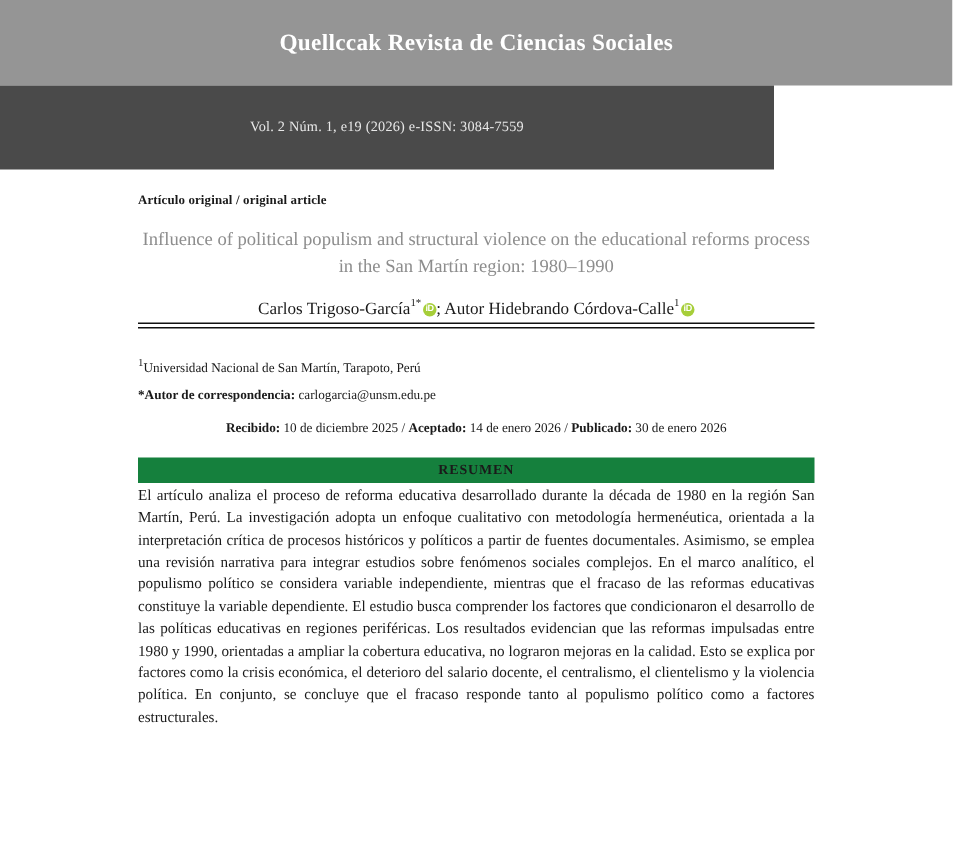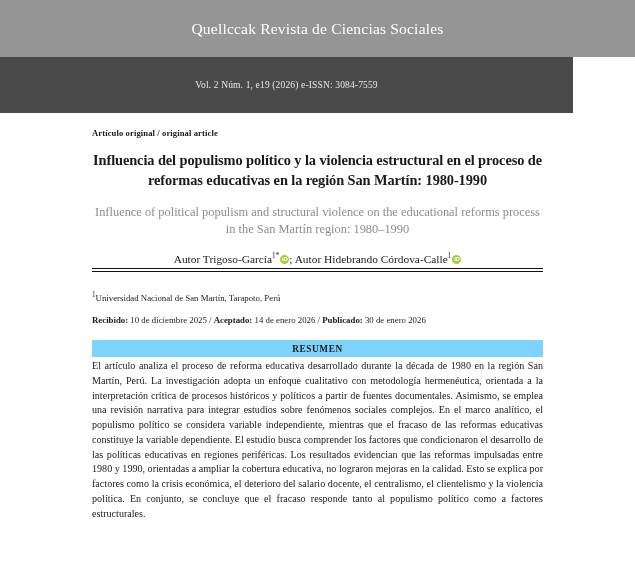--- a/index.html
+++ b/index.html
@@ -19,27 +19,27 @@
   .band-light {
     width: 635px;
     height: 57px;
     background: #959595;
     display: flex;
     align-items: center;
     justify-content: center;
   }
   .journal-title {
     color: #ffffff;
-    font-weight: normal;
+    font-weight: bold;
     font-size: 15.5px;
     letter-spacing: 0.2px;
     text-align: right;
   }
   .band-dark {
-    width: 573px;
+    width: 516px;
     height: 56px;
     background: #4a4a4a;
     display: flex;
     align-items: center;
     justify-content: center;
   }
   .issue-line {
     color: #e8e8e8;
     font-size: 9.5px;
     letter-spacing: 0.15px;
@@ -120,26 +120,27 @@
     font-size: 8.8px;
     margin-top: 21px;
   }
   .correspondence {
     font-size: 8.8px;
     margin-top: 8px;
   }
   .dates {
     font-size: 8.8px;
     margin-top: 12px;
+    text-align: center;
   }
   .lbl { font-weight: bold; }
 
   
   .abstract-head {
-    background: #7dd3fc;
+    background: #15803d;
     text-align: center;
     font-weight: bold;
     font-size: 9.3px;
     letter-spacing: 0.6px;
     padding: 3.5px 0 3.5px 0;
     margin-top: 15px;
   }
   .abstract-body {
     font-size: 10.1px;
     line-height: 1.46;
@@ -162,32 +163,32 @@
 
 <div class="band-dark">
   <div class="issue-line">Vol. 2 Núm. 1, e19 (2026) e-ISSN: 3084-7559</div>
 </div>
 
 <div class="page">
   <div class="content">
 
     <div class="article-type">Artículo original / original article</div>
 
-    <h1 class="title-es">Influencia del populismo político y la violencia estructural en el proceso de reformas educativas en la región San Martín: 1980-1990</h1>
 
     <div class="title-en">Influence of political populism and structural violence on the educational reforms process in the San Martín region: 1980–1990</div>
 
     <div class="authors">
-      <span>Autor Trigoso-García</span><span class="sup">1*</span><span class="orcid">iD</span><span>; </span><span>Autor Hidebrando Córdova-Calle</span><span class="sup">1</span><span class="orcid">iD</span>
+      <span>Carlos Trigoso-García</span><span class="sup">1*</span><span class="orcid">iD</span><span>; </span><span>Autor Hidebrando Córdova-Calle</span><span class="sup">1</span><span class="orcid">iD</span>
     </div>
 
     <div class="double-rule"></div>
 
     <div class="affiliation"><span class="sup">1</span><span>Universidad Nacional de San Martín, Tarapoto, Perú</span></div>
 
+    <div class="correspondence"><span class="lbl">*Autor de correspondencia:</span><span> carlogarcia@unsm.edu.pe</span></div>
 
     <div class="dates"><span class="lbl">Recibido:</span><span> 10 de diciembre 2025 / </span><span class="lbl">Aceptado:</span><span> 14 de enero 2026 / </span><span class="lbl">Publicado:</span><span> 30 de enero 2026</span></div>
 
     <div class="abstract-head">RESUMEN</div>
 
     <div class="abstract-body">El artículo analiza el proceso de reforma educativa desarrollado durante la década de 1980 en la región San Martín, Perú. La investigación adopta un enfoque cualitativo con metodología hermenéutica, orientada a la interpretación crítica de procesos históricos y políticos a partir de fuentes documentales. Asimismo, se emplea una revisión narrativa para integrar estudios sobre fenómenos sociales complejos. En el marco analítico, el populismo político se considera variable independiente, mientras que el fracaso de las reformas educativas constituye la variable dependiente. El estudio busca comprender los factores que condicionaron el desarrollo de las políticas educativas en regiones periféricas. Los resultados evidencian que las reformas impulsadas entre 1980 y 1990, orientadas a ampliar la cobertura educativa, no lograron mejoras en la calidad. Esto se explica por factores como la crisis económica, el deterioro del salario docente, el centralismo, el clientelismo y la violencia política. En conjunto, se concluye que el fracaso responde tanto al populismo político como a factores estructurales.</div>
 
 
   </div>
 </div>

